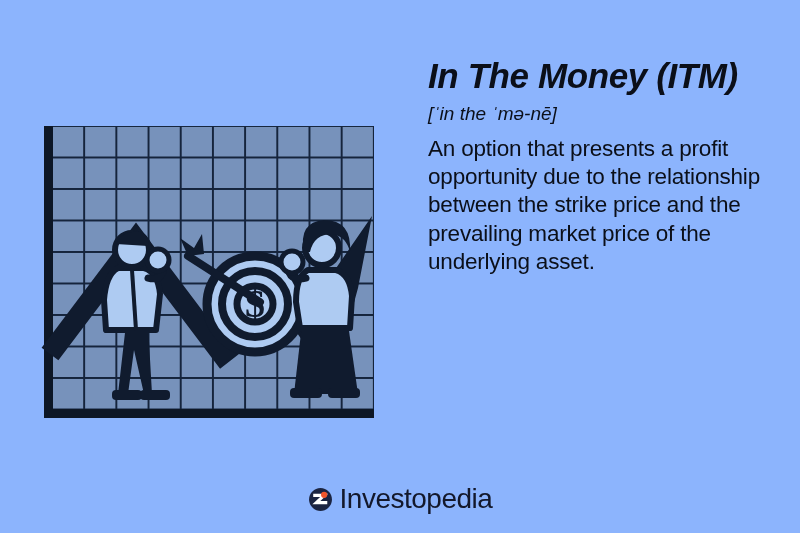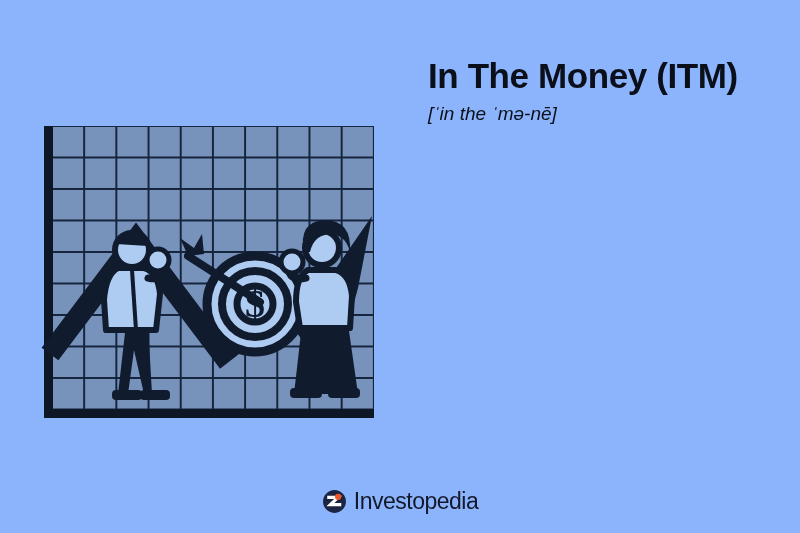--- a/index.html
+++ b/index.html
@@ -82,20 +82,21 @@
     top: 56px;
     width: 350px;
   }
   #headword {
     font-size: 35px;
     line-height: 1.16;
     font-weight: bold;
     color: #0b0f19;
     letter-spacing: -0.4px;
     margin: 0 0 6px 0;
+    font-style: italic;
   }
   #pronunciation {
     font-size: 19px;
     font-style: italic;
     color: #0b0f19;
     margin: 0 0 10px 0;
     letter-spacing: 0px;
   }
   #definition {
     font-size: 22.5px;
@@ -115,21 +116,21 @@
     align-items: center;
     justify-content: center;
     gap: 7px;
   }
   #logo-mark {
     width: 25px;
     height: 25px;
     display: block;
   }
   #logo-wordmark {
-    font-size: 23px;
+    font-size: 28px;
     color: #13182b;
     letter-spacing: -0.5px;
     font-weight: 500;
   }
 </style>
 </head>
 <body>
 
 <div id="page">
 
@@ -195,20 +196,21 @@
         <path d="M 270 160 Q 252 164 252 148" stroke="#101b2e" stroke-width="7" fill="none" stroke-linecap="round"></path>
         <circle cx="256" cy="144" r="11" fill="#aecbf2" stroke="#101b2e" stroke-width="5"></circle>
       </g>
 
     </svg>
   </div>
 
   <div id="text-col">
     <h1 id="headword">In The Money (ITM)</h1>
     <div id="pronunciation">[ˈin the ˈmə-nē]</div>
+    <p id="definition">An option that presents a profit opportunity due to the relationship between the strike price and the prevailing market price of the underlying asset.</p>
   </div>
 
   <div id="footer-logo">
     <svg id="logo-mark" viewBox="0 0 48 48">
       <path d="M24 2 C36 2 46 12 46 24 C46 36 36 46 24 46 C12 46 2 36 2 24 C2 12 12 2 24 2 Z" fill="#1b2441"></path>
       <path d="M13 16 L31 16 L16 30 L34 30" fill="none" stroke="#ffffff" stroke-width="6" stroke-linecap="square" stroke-linejoin="miter"></path>
       <circle cx="31" cy="15" r="6" fill="#f1562b"></circle>
     </svg>
     <span id="logo-wordmark">Investopedia</span>
   </div>

